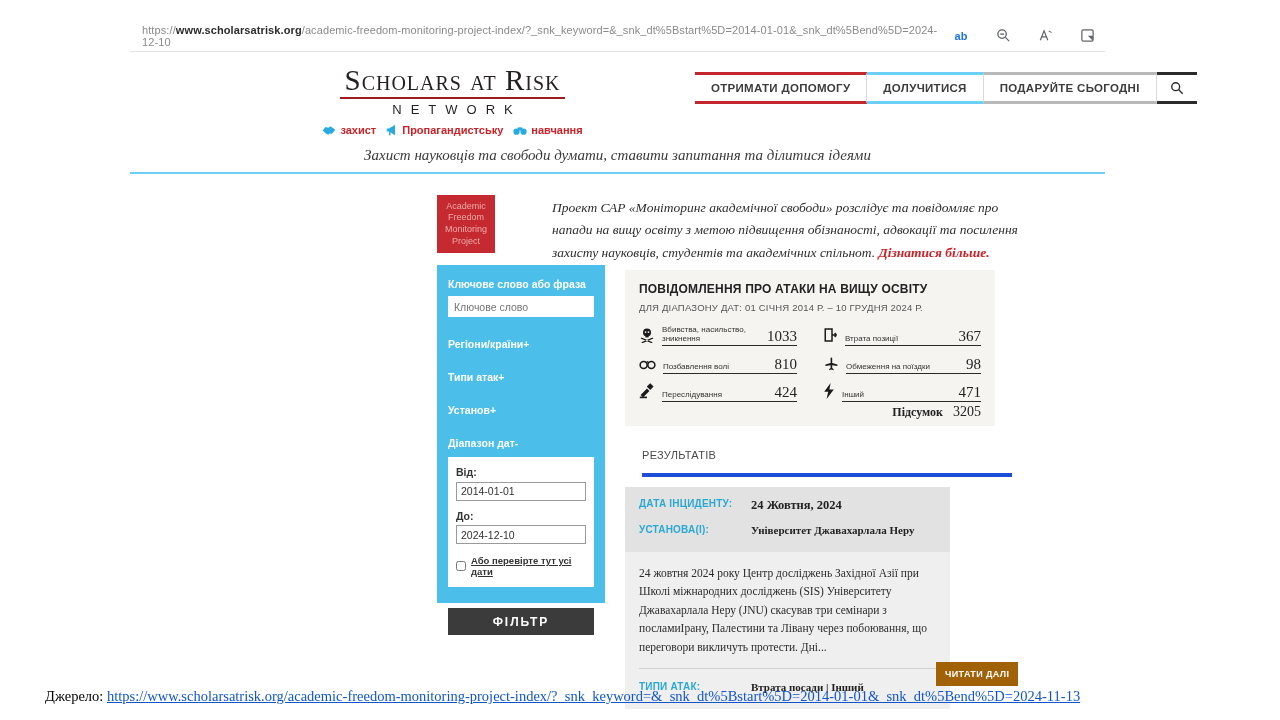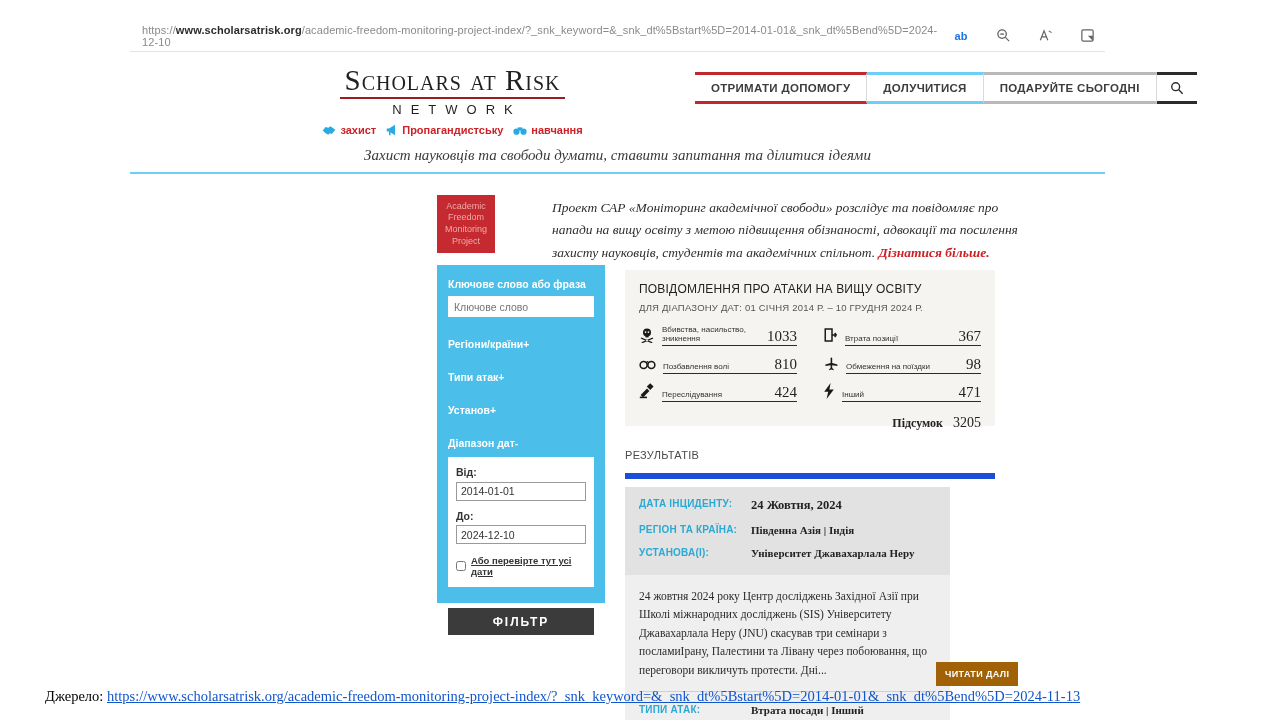--- a/index.html
+++ b/index.html
@@ -65,36 +65,36 @@
   .chk-row input { width:10px; height:10px; }
   .filter-btn { margin-top:21px; width:100%; height:27px; background:#3b3b3b; color:#fff; border:none;
                 font-size:12px; font-weight:bold; letter-spacing:2px; cursor:pointer;
                 font-family:"Liberation Sans", sans-serif; }
   .clear-link { margin-top:17px; text-align:center; font-size:10.5px; font-weight:bold;
                 letter-spacing:.5px; color:#fff; cursor:pointer; }
 
   
   .report { position:absolute; left:625px; top:270px; width:370px; height:156px;
             background:#f5f4f1; padding:12px 14px; }
-  .report-title { font-size:12px; font-weight:normal; color:#222; letter-spacing:.2px; }
+  .report-title { font-size:12px; font-weight:bold; color:#222; letter-spacing:.2px; }
   .report-range { font-size:9.5px; color:#555; margin-top:6px; letter-spacing:.2px; }
   .stats-grid { display:grid; grid-template-columns:1fr 1fr; column-gap:26px; row-gap:9px; margin-top:13px; }
   .stat { display:flex; align-items:flex-end; gap:7px; }
   .stat svg { flex:0 0 auto; margin-bottom:3px; }
   .stat-main { flex:1; display:flex; align-items:flex-end; justify-content:space-between;
                border-bottom:1px solid #2b2b2b; padding-bottom:1px; gap:2px; }
   .stat-lab { font-size:8px; color:#333; line-height:1.1; }
   .stat-val { font-family:"Liberation Serif", serif; font-size:15px; color:#222; line-height:1; }
-  .total-row { margin-top:11px; text-align:right; font-family:"Liberation Serif", serif; color:#222; }
+  .total-row { text-align:right; font-family:"Liberation Serif", serif; color:#222; }
   .total-row .tl { font-size:12px; font-weight:bold; margin-right:10px; }
   .total-row .tv { font-size:14px; }
 
   
-  .results-head { position:absolute; left:625px; top:449px; width:370px; font-size:11px; color:#4a4a4a;
-                  letter-spacing:.3px; border-bottom:6px solid #1d4ed8; padding-bottom:12px; }
+  .results-head { position:absolute; left:642px; top:449px; width:370px; font-size:11px; color:#4a4a4a;
+                  letter-spacing:.3px; border-bottom:4px solid #1d4ed8; padding-bottom:12px; }
   .card { position:absolute; left:625px; top:487px; width:325px; }
   .card-top { background:#e2e2e2; padding:11px 14px 5px; }
   .meta-row { display:flex; margin-bottom:11px; }
   .meta-lab { flex:0 0 112px; font-size:10px; font-weight:bold; color:#2aa9d4; letter-spacing:.2px; }
   .meta-val { font-family:"Liberation Serif", serif; font-weight:bold; font-size:11px; color:#222; }
   .meta-val.big { font-size:12.5px; }
   .card-body { background:#efefef; padding:12px 14px 14px; }
   .card-desc { font-family:"Liberation Serif", serif; font-size:11.5px; line-height:1.6; color:#2b2b2b; }
   .card-div { height:1px; background:#cfcfcf; margin:12px 0; }
   .readmore { position:absolute; left:936px; top:650px; background:#a16207; color:#fff; border:none;
@@ -291,24 +291,20 @@
 
   <div class="results-head">РЕЗУЛЬТАТІВ</div>
 
   <div class="card">
     <div class="card-top">
       <div class="meta-row">
         <span class="meta-lab">ДАТА ІНЦИДЕНТУ:</span>
         <span class="meta-val big">24 Жовтня, 2024</span>
       </div>
       <div class="meta-row">
-        <span class="meta-lab">РЕГІОН ТА КРАЇНА:</span>
-        <span class="meta-val">Південна Азія | Індія</span>
-      </div>
-      <div class="meta-row">
         <span class="meta-lab">УСТАНОВА(І):</span>
         <span class="meta-val">Університет Джавахарлала Неру</span>
       </div>
     </div>
     <div class="card-body">
       <div class="card-desc">24 жовтня 2024 року Центр досліджень Західної Азії при Школі міжнародних досліджень (SIS) Університету Джавахарлала Неру (JNU) скасував три семінари з посламиІрану, Палестини та Лівану через побоювання, що переговори викличуть протести. Дні...</div>
       <div class="card-div"></div>
       <div class="meta-row" style="margin-bottom:2px;">
         <span class="meta-lab">ТИПИ АТАК:</span>
         <span class="meta-val">Втрата посади | Інший</span>

